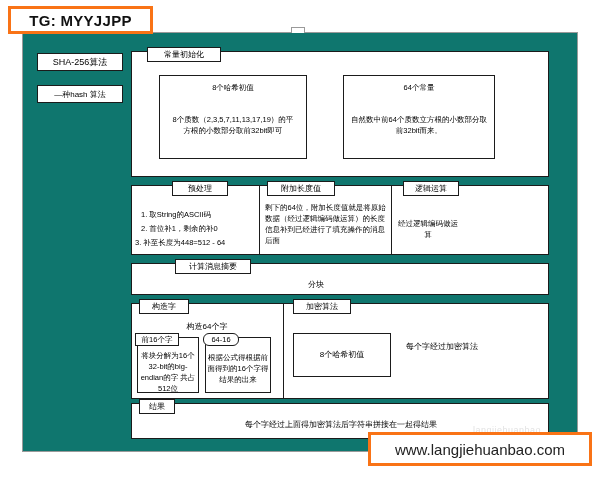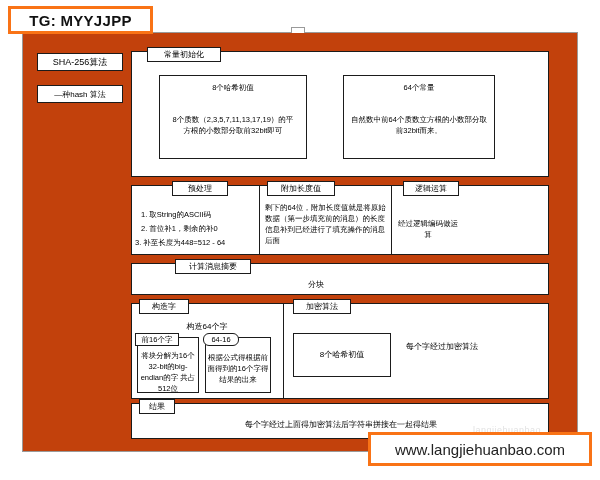--- a/index.html
+++ b/index.html
@@ -39,21 +39,21 @@
     font-size: 15px;
     color: #222222;
   }
 
   
   #frame {
     position: absolute;
     left: 22px; top: 32px;
     width: 556px; height: 420px;
     border: 1px solid #9a9a9a;
-    background: #c2410c;
+    background: #0f766e;
   }
   
   #notch {
     position: absolute;
     left: 268px; top: -6px;
     width: 14px; height: 6px;
     border-left: 1px solid #9a9a9a;
     border-right: 1px solid #9a9a9a;
     border-top: 1px solid #9a9a9a;
     background: #ffffff;
@@ -125,21 +125,21 @@
     <div class="lbl" style="left:116px; top:148px; width:56px; height:15px;margin-left:33px;">预处理</div>
 
     <div class="line vline" style="left:236px; top:152px; height:70px;"></div>
     <div class="line vline" style="left:368px; top:152px; height:70px;"></div>
 
     <div class="txt left" style="left:118px; top:176px; width:112px; line-height:1.7;">1. 取String的ASCII码</div>
     <div class="txt left" style="left:118px; top:190px; width:112px; line-height:1.7;">2. 首位补1，剩余的补0</div>
     <div class="txt left" style="left:112px; top:204px; width:124px; line-height:1.7;">3. 补至长度为448=512 - 64</div>
 
     <div class="lbl" style="left:244px; top:148px; width:68px; height:15px;">附加长度值</div>
-    <div class="txt left" style="left:242px; top:170px; width:122px;">剩下的64位，附加长度值就是将原始数据（第一步填充前的消息）的长度信息补到已经进行了填充操作的消息后面</div>
+    <div class="txt left" style="left:242px; top:170px; width:122px;">剩下的64位，附加长度值就是将原始数据（经过逻辑编码做运算）的长度信息补到已经进行了填充操作的消息后面</div>
 
     <div class="lbl" style="left:380px; top:148px; width:56px; height:15px;">逻辑运算</div>
     <div class="txt" style="left:374px; top:186px; width:62px;">经过逻辑编码做运算</div>
 
     <div class="box" style="left:108px; top:230px; width:418px; height:32px;"></div>
     <div class="lbl" style="left:116px; top:226px; width:76px; height:15px;margin-left:36px;">计算消息摘要</div>
     <div class="txt" style="left:108px; top:246px; width:370px; font-size:8px;">分块</div>
 
     <div class="box" style="left:108px; top:270px; width:418px; height:96px;"></div>
     <div class="lbl" style="left:116px; top:266px; width:50px; height:15px;">构造字</div>

